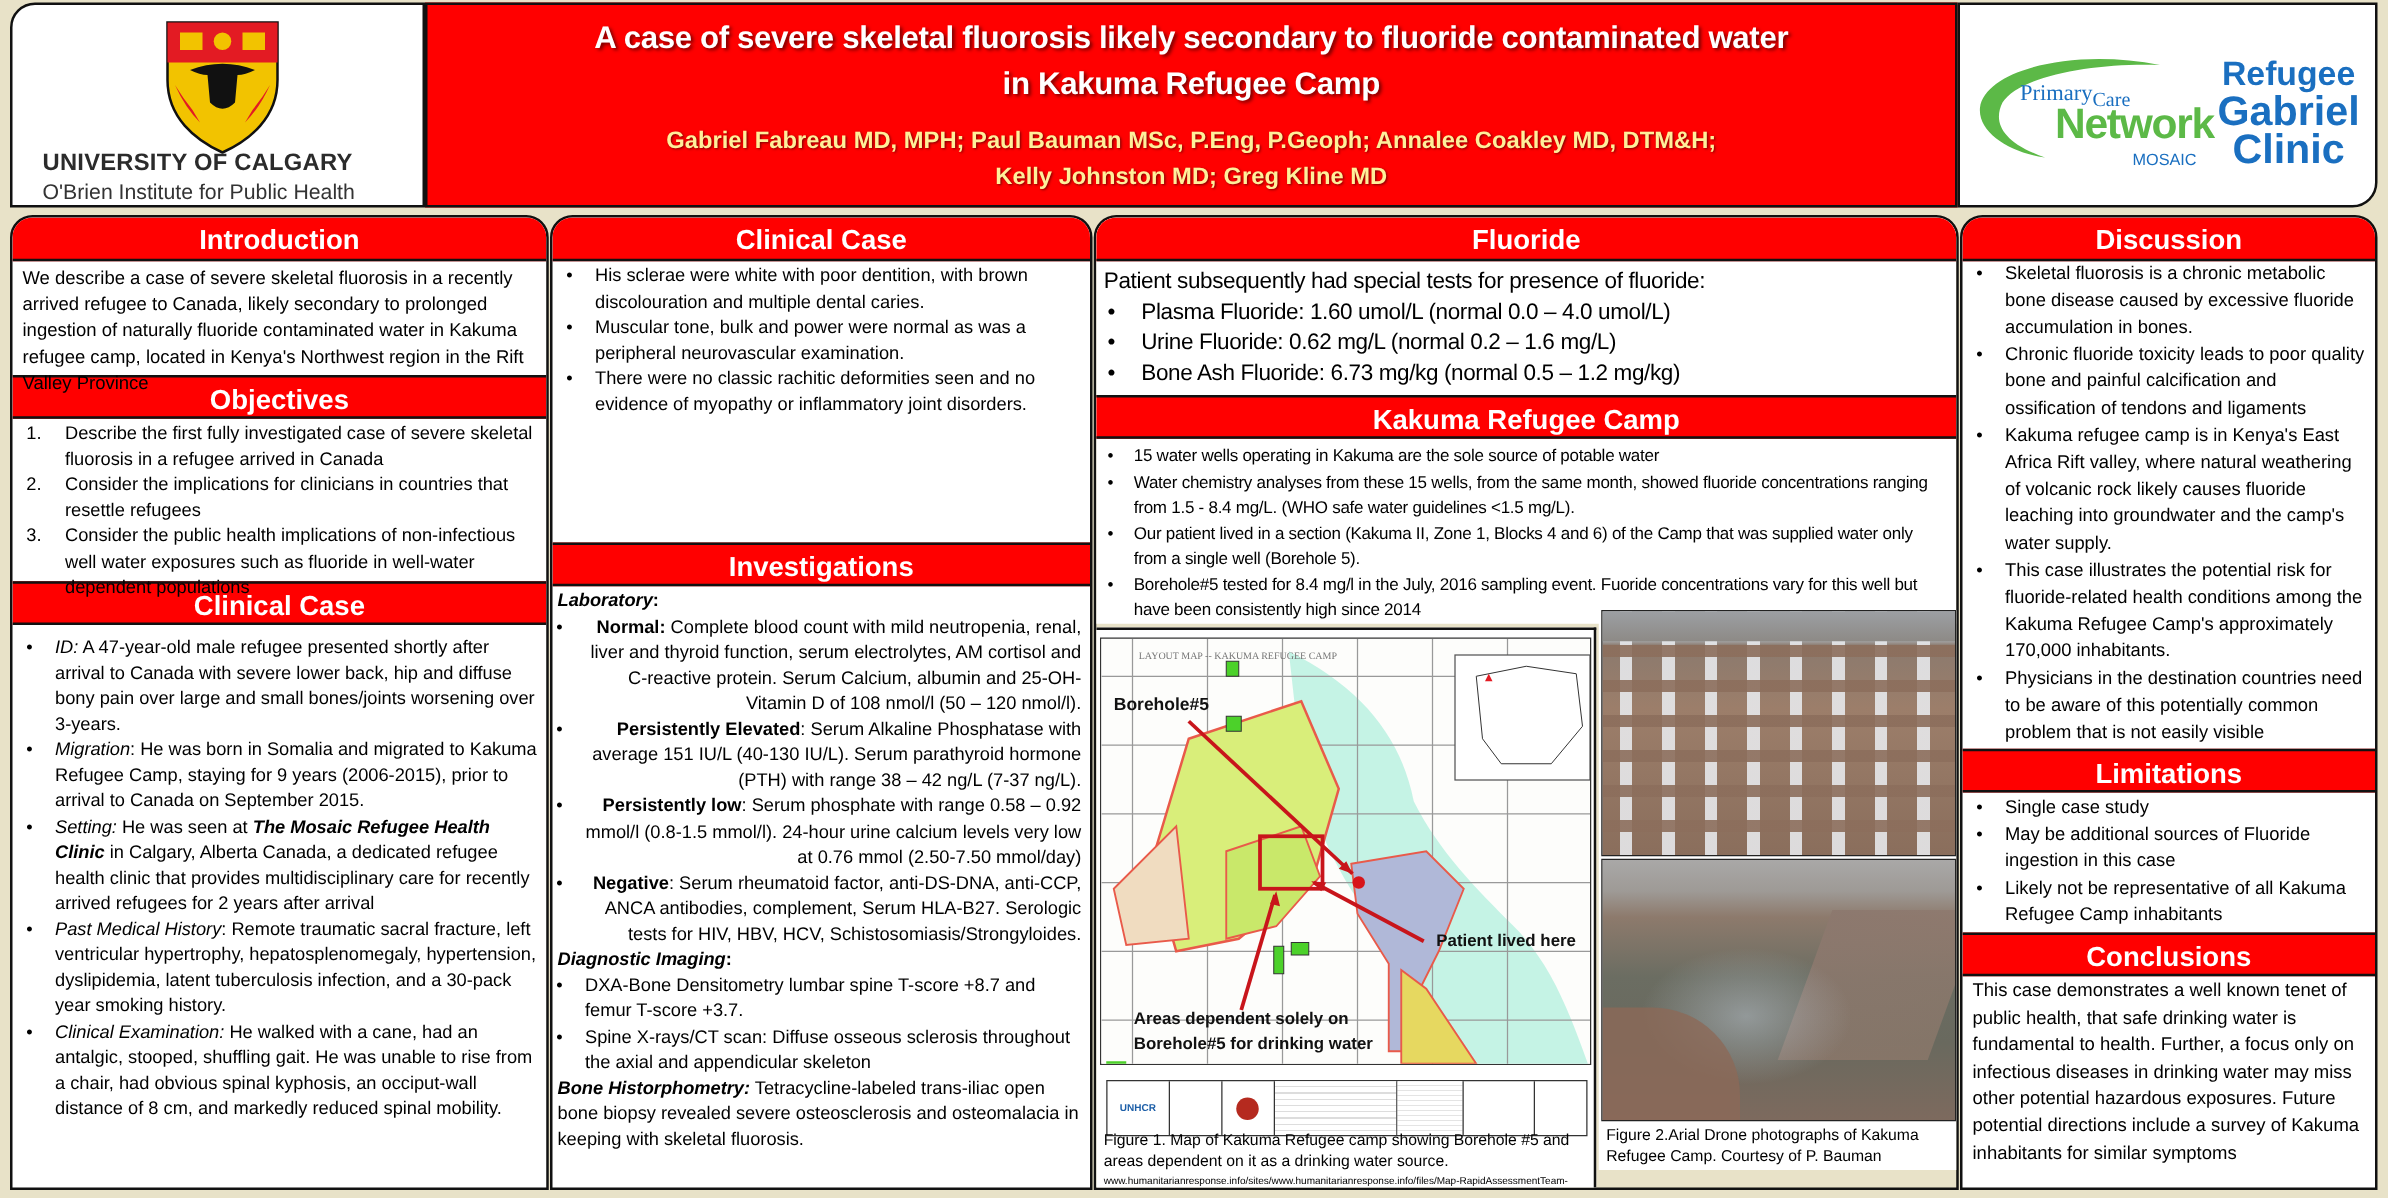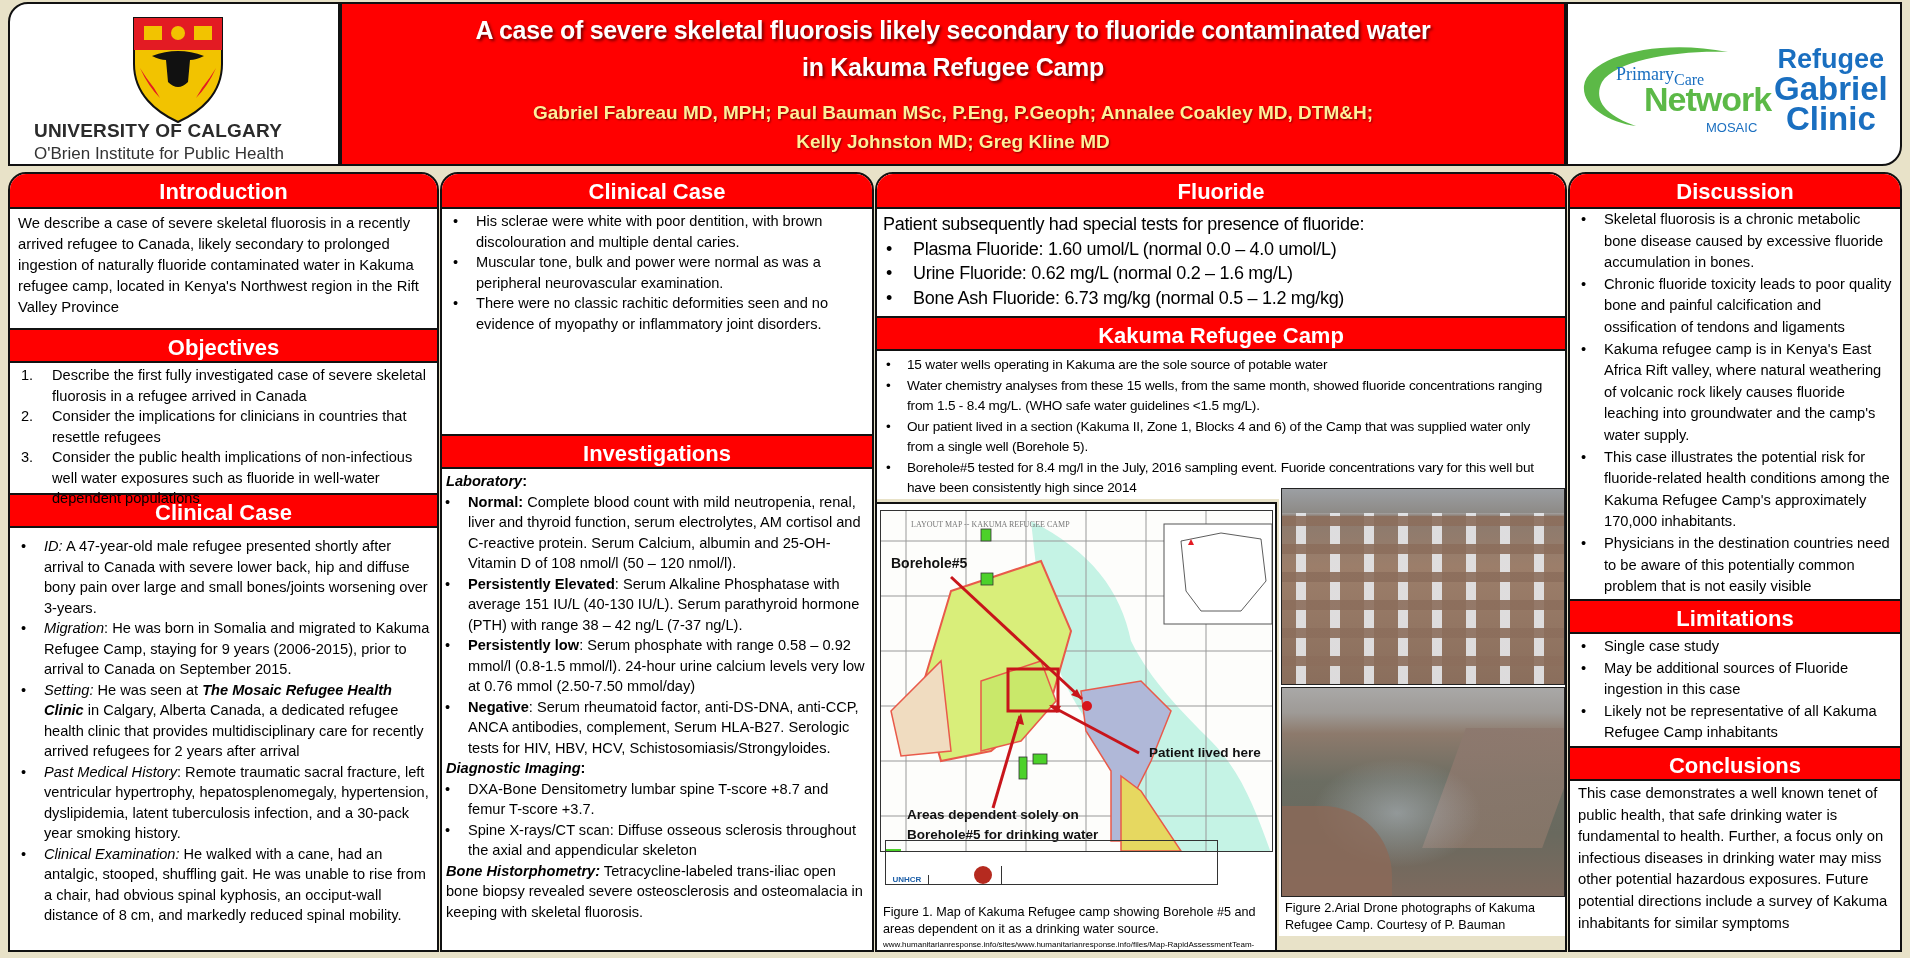--- a/index.html
+++ b/index.html
@@ -104,21 +104,21 @@
   <div style="position:absolute; left:138px; top:116px; color:#1a6fc0; font-size:13px;">MOSAIC</div>
   <div style="position:absolute; left:206px; top:40px; color:#1a6fc0; font-weight:bold; font-size:29px; line-height:30px; text-align:center;">
     <div style="font-size:27px;">Refugee</div>
     <div style="font-size:33px;">Gabriel</div>
     <div style="font-size:33px;">Clinic</div>
   </div>
 </div>
 
 <div class="abs col" style="left:8px; top:172px; width:431px; height:780px;">
   <div class="sec-head">Introduction</div>
-  <div class="sec-body" style="height:119px; padding-top:4px; font-size:14.8px; line-height:21px;">We describe a case of severe skeletal fluorosis in a recently arrived refugee to Canada, likely secondary to prolonged ingestion of naturally fluoride contaminated water in Kakuma refugee camp, located in Kenya's Northwest region in the Rift Valley Province</div>
+  <div class="sec-body" style="height:91px; padding-top:4px; font-size:14.8px; line-height:21px;">We describe a case of severe skeletal fluorosis in a recently arrived refugee to Canada, likely secondary to prolonged ingestion of naturally fluoride contaminated water in Kakuma refugee camp, located in Kenya's Northwest region in the Rift Valley Province</div>
 
   <div class="sec-head mid">Objectives</div>
   <div class="sec-body" style="height:130px; padding-top:2px;">
     <ol class="num">
       <li><span class="n">1.</span><span>Describe the first fully investigated case of severe skeletal fluorosis in a refugee arrived in Canada</span></li>
       <li><span class="n">2.</span><span>Consider the implications for clinicians in countries that resettle refugees</span></li>
       <li><span class="n">3.</span><span>Consider the public health implications of non-infectious well water exposures such as fluoride in well-water dependent populations</span></li>
     </ol>
   </div>
 
@@ -140,21 +140,21 @@
     <ul class="bul">
       <li>His sclerae were white with poor dentition, with brown discolouration and multiple dental caries.</li>
       <li>Muscular tone, bulk and power were normal as was a peripheral neurovascular examination.</li>
       <li>There were no classic rachitic deformities seen and no evidence of myopathy or inflammatory joint disorders.</li>
     </ul>
   </div>
 
   <div class="sec-head mid">Investigations</div>
   <div class="sec-body" style="padding-left:4px; padding-top:2px;">
     <div><span class="bi">Laboratory</span><span class="b">:</span></div>
-    <ul class="bul" style="margin-left:-4px;">
+    <ul class="bul" style="margin-left:-4px;text-align:right;">
       <li><span class="b">Normal:</span><span> Complete blood count with mild neutropenia, renal, liver and thyroid function, serum electrolytes, AM cortisol and C-reactive protein. Serum Calcium, albumin and 25-OH-Vitamin D of 108 nmol/l (50 – 120 nmol/l).</span></li>
       <li><span class="b">Persistently Elevated</span><span>: Serum Alkaline Phosphatase with average 151 IU/L (40-130 IU/L). Serum parathyroid hormone (PTH) with range 38 – 42 ng/L (7-37 ng/L).</span></li>
       <li><span class="b">Persistently low</span><span>: Serum phosphate with range 0.58 – 0.92 mmol/l (0.8-1.5 mmol/l). 24-hour urine calcium levels very low at 0.76 mmol (2.50-7.50 mmol/day)</span></li>
       <li><span class="b">Negative</span><span>: Serum rheumatoid factor, anti-DS-DNA, anti-CCP, ANCA antibodies, complement, Serum HLA-B27. Serologic tests for HIV, HBV, HCV, Schistosomiasis/Strongyloides.</span></li>
     </ul>
     <div><span class="bi">Diagnostic Imaging</span><span class="b">:</span></div>
     <ul class="bul" style="margin-left:-4px;">
       <li>DXA-Bone Densitometry lumbar spine T-score +8.7 and femur T-score +3.7.</li>
       <li>Spine X-rays/CT scan: Diffuse osseous sclerosis throughout the axial and appendicular skeleton</li>
     </ul>
@@ -224,21 +224,21 @@
         <polygon points="168,194 180,195 176,202" fill="#c8151b"></polygon>
         <line x1="112" y1="297" x2="139" y2="205" stroke="#c8151b" stroke-width="3"></line>
         <polygon points="140,202 143,214 135,212" fill="#c8151b"></polygon>
       </svg>
       <div class="map-label" style="left:30px; top:9px; font-family:'Liberation Serif',serif; font-weight:normal; font-size:8px; color:#777;">LAYOUT MAP -- KAKUMA REFUGEE CAMP</div>
       <div class="map-label" style="left:10px; top:44px;">Borehole#5</div>
       <div class="map-label" style="left:268px; top:234px; font-size:13.5px;">Patient lived here</div>
       <div class="map-label" style="left:26px; top:296px; font-size:13.5px;">Areas dependent solely on</div>
       <div class="map-label" style="left:26px; top:316px; font-size:13.5px;">Borehole#5 for drinking water</div>
     </div>
-    <div style="position:absolute; left:8px; top:336px; width:333px; height:45px; border:1px solid #333; display:flex;align-items:flex-end;">
+    <div style="position:absolute; left:8px; top:360px; width:385px; height:45px; border:1px solid #333; display:flex;">
       <div style="flex:1.3; border-right:1px solid #333; color:#1d5fa8; font-weight:bold; font-size:8px; display:flex; align-items:center; justify-content:center;">
           <span>UNHCR</span>
         </div>
       <div style="flex:1.1; border-right:1px solid #333;"></div>
       <div style="flex:1.1; border-right:1px solid #333; display:flex; align-items:center; justify-content:center;">
           <div style="width:18px; height:18px; border-radius:50%; background:#b52a1f;"></div>
         </div>
       <div style="flex:2.6; border-right:1px solid #333; background:repeating-linear-gradient(#fff 0 4px,#ddd 4px 5px);"></div>
       <div style="flex:1.4; border-right:1px solid #333; background:repeating-linear-gradient(#fff 0 3px,#e4e4e4 3px 4px);"></div>
       <div style="flex:1.5; border-right:1px solid #333;"></div>

